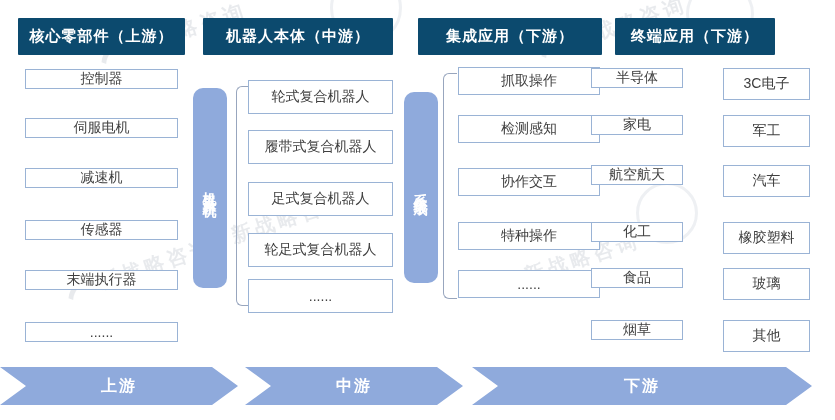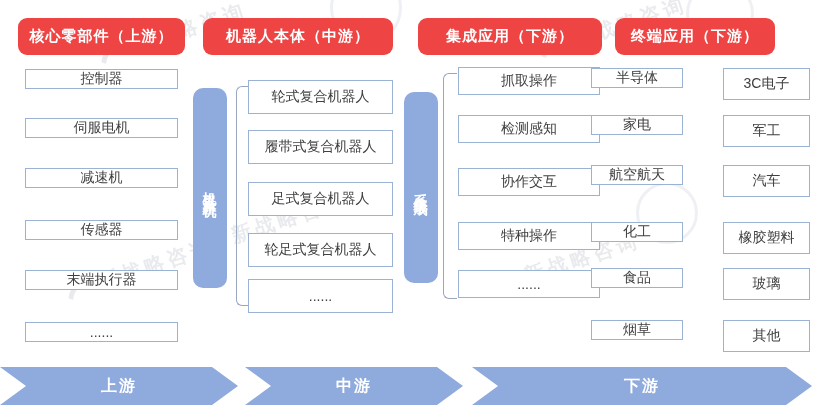--- a/index.html
+++ b/index.html
@@ -1,20 +1,20 @@
 <!DOCTYPE html>
 <html><head>
 <meta charset="utf-8">
 <style>
   html,body{margin:0;padding:0;background:#fff;}
   body{font-family:"Liberation Sans","DejaVu Sans",sans-serif;}
   .canvas{position:relative;width:835px;height:420px;background:#ffffff;overflow:hidden;}
 
   
-  .hdr{position:absolute;top:18px;height:37px;background:#ef4444;border-radius:9px;
+  .hdr{position:absolute;top:18px;height:37px;background:#0c4a6e;border-radius:1px;
        color:#fff;font-weight:bold;font-size:15px;display:flex;align-items:center;
        justify-content:center;letter-spacing:1px;}
   #h1{left:18px;width:167px}
   #h2{left:203px;width:190px}
   #h3{left:418px;width:184px}
   #h4{left:615px;width:160px}
 
   
   .box{position:absolute;background:#fff;border:1px solid #9AB3D5;color:#404040;
        font-size:14px;display:flex;align-items:center;justify-content:center;

